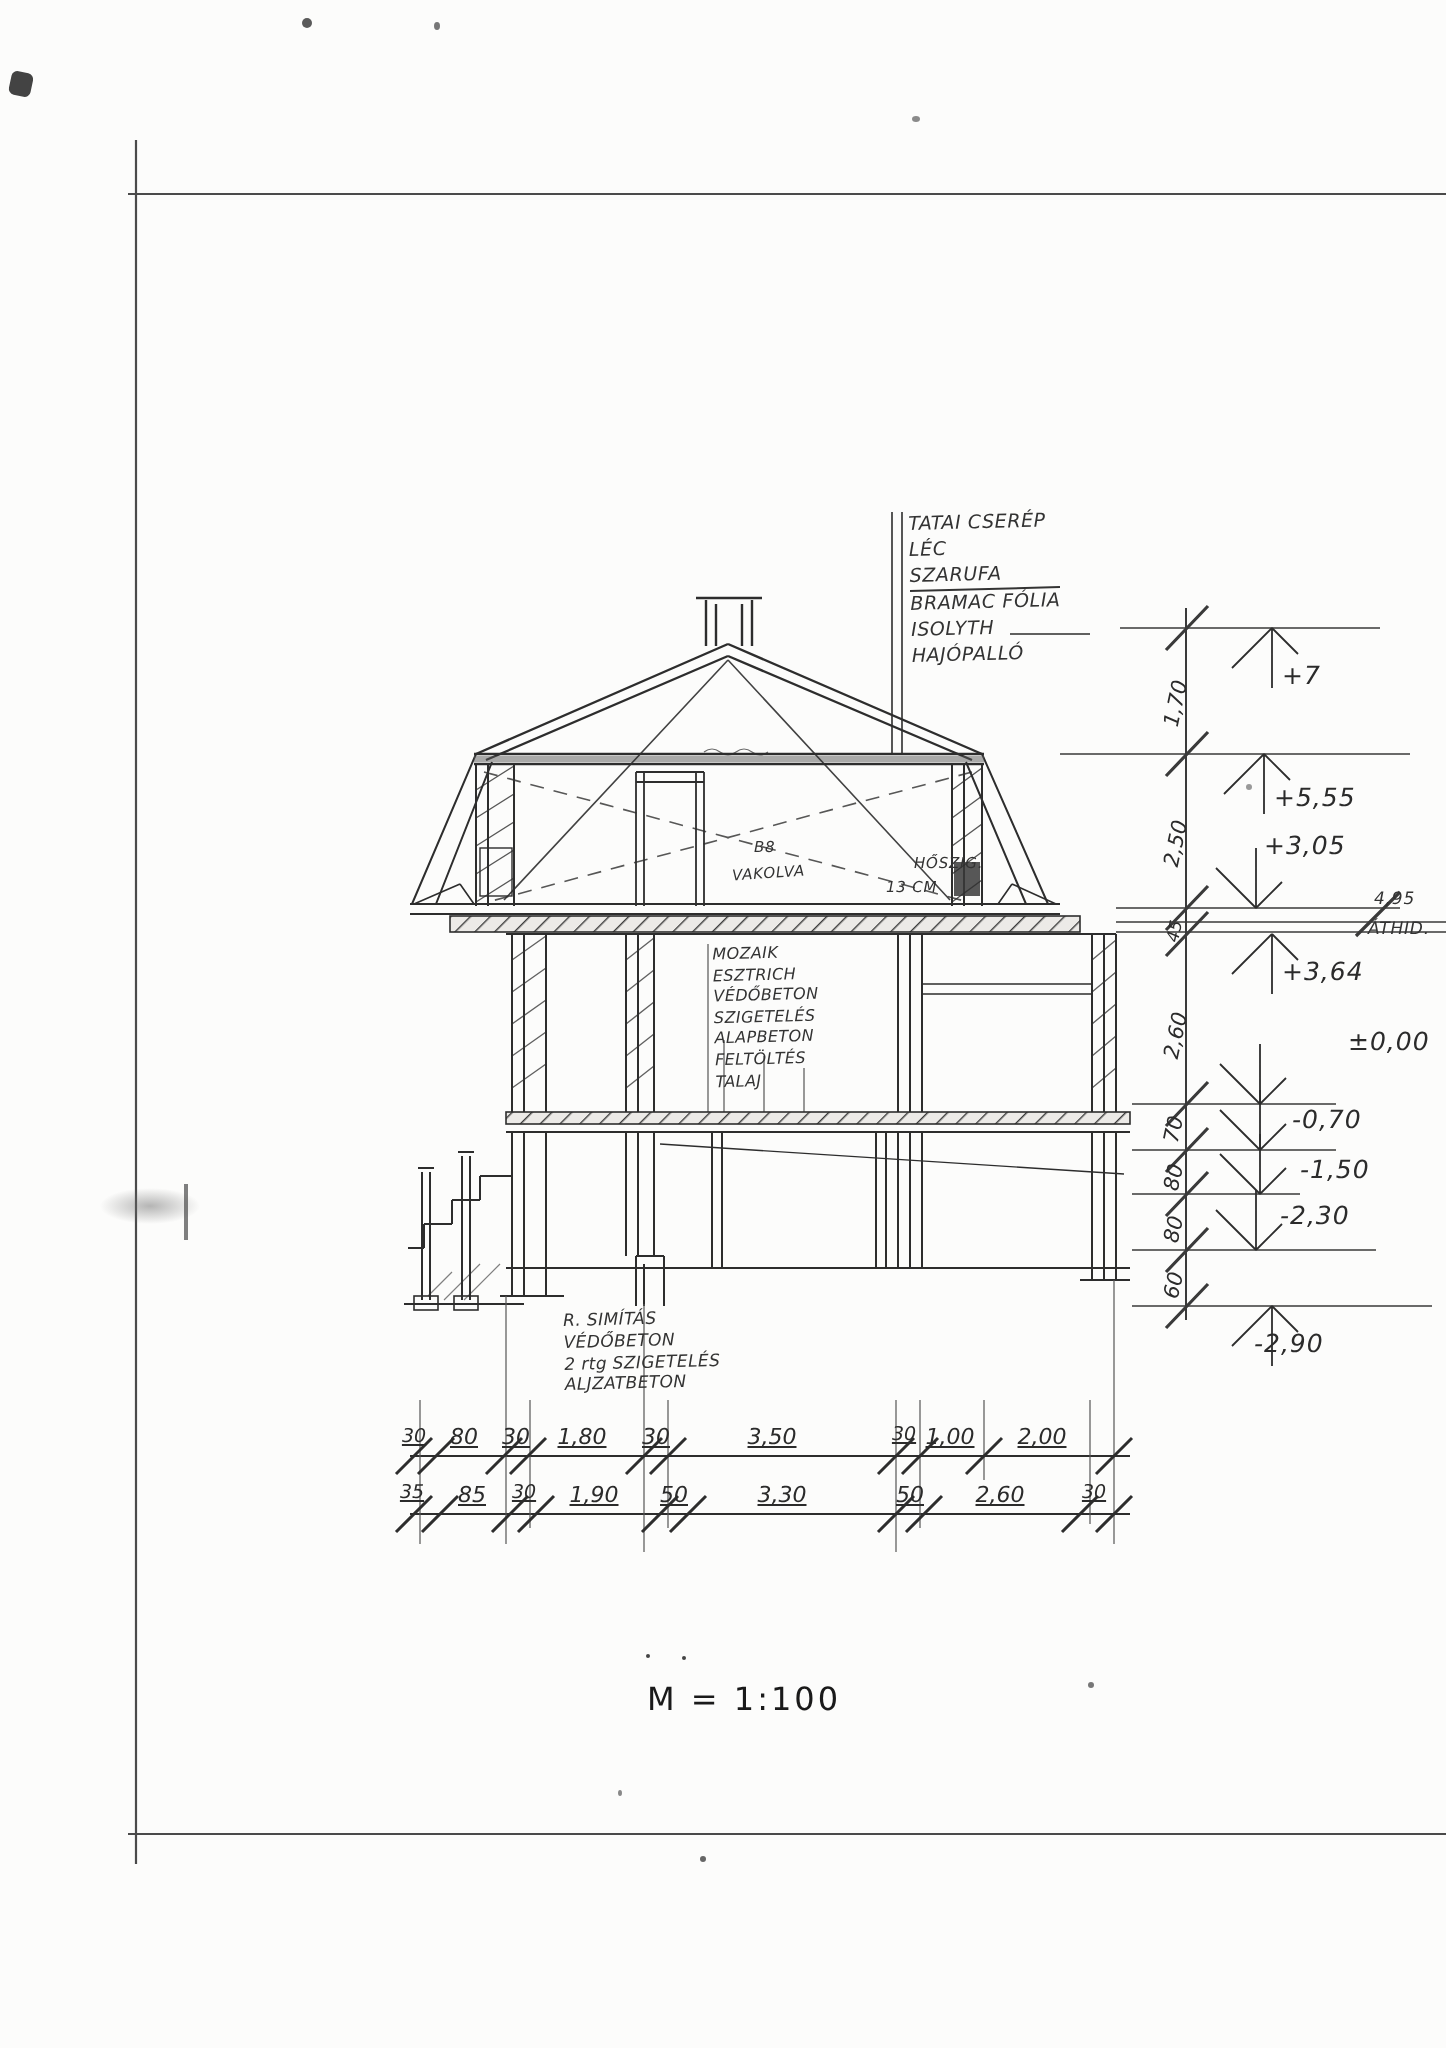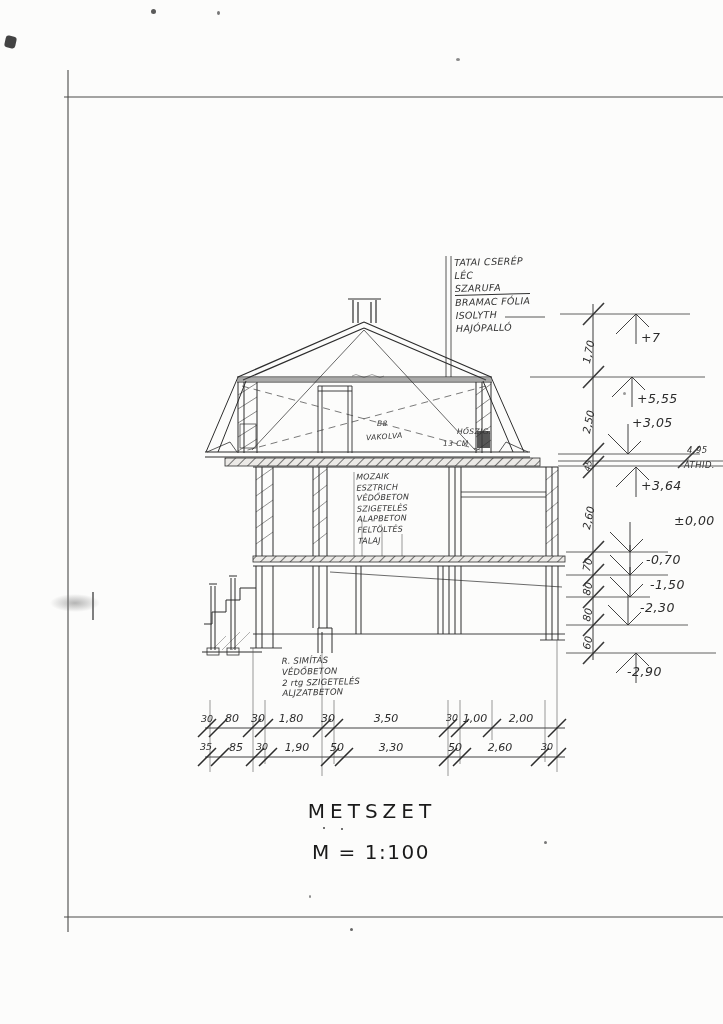--- a/index.html
+++ b/index.html
@@ -6,27 +6,27 @@
   .sheet{position:relative;width:723px;height:1024px;background:#fcfcfb;overflow:hidden;
          font-family:"DejaVu Sans",sans-serif;color:#2e2e2e;}
   svg{position:absolute;left:0;top:0;}
   .hw{position:absolute;font-style:italic;font-size:9px;letter-spacing:.4px;color:#333;white-space:nowrap;line-height:1.2;}
   .hw-block{position:absolute;font-style:italic;color:#333;white-space:nowrap;transform:rotate(-1.5deg);}
   .hw-block .ln{display:block;}
   .roof-list{font-size:9.5px;line-height:13px;letter-spacing:.3px;}
   .floor-list{font-size:8px;line-height:10.6px;letter-spacing:.2px;}
   .found-list{font-size:8.5px;line-height:10.8px;letter-spacing:.2px;}
   .lvl{position:absolute;font-style:italic;font-size:12.5px;letter-spacing:.5px;color:#2b2b2b;white-space:nowrap;}
-  .dim{position:absolute;font-style:italic;font-size:11px;color:#2b2b2b;transform:translateX(-50%);white-space:nowrap;}
+  .dim{position:absolute;font-style:italic;font-size:11px;color:#2b2b2b;transform:translateX(-50%);white-space:nowrap;text-decoration:underline;}
   .vdim{position:absolute;font-style:italic;font-size:10.5px;color:#2b2b2b;transform-origin:0 0;transform:rotate(-78deg);white-space:nowrap;}
   .tiny{font-size:7.5px;}
   .title{position:absolute;left:306px;top:799px;width:132px;text-align:center;
          font-size:20px;letter-spacing:5px;color:#1a1a1a;font-family:"DejaVu Sans",sans-serif;}
-  .scale{position:absolute;left:312px;top:840px;width:120px;text-align:left;
-         font-size:20px;letter-spacing:1.5px;color:#1a1a1a;}
+  .scale{position:absolute;left:312px;top:840px;width:120px;text-align:center;
+         font-size:16px;letter-spacing:1.5px;color:#1a1a1a;}
   .speck{position:absolute;border-radius:50%;}
   .smudge{position:absolute;left:50px;top:594px;width:50px;height:18px;
           background:radial-gradient(closest-side,rgba(110,110,110,.5),rgba(110,110,110,0));}
   .smudge-stroke{position:absolute;left:92px;top:592px;width:2px;height:28px;background:#4a4a4a;opacity:.7;}
   .underln{border-bottom:1px solid #333;}
   .dot{position:absolute;width:2px;height:2px;background:#444;border-radius:50%;}
 </style>
 </head>
 <body>
 
@@ -204,21 +204,20 @@
   <span class="dim" style="left:206px;top:741px;font-size:9.5px;">35</span>
   <span class="dim" style="left:236px;top:741px;">85</span>
   <span class="dim" style="left:262px;top:741px;font-size:9.5px;">30</span>
   <span class="dim" style="left:297px;top:741px;">1,90</span>
   <span class="dim" style="left:337px;top:741px;">50</span>
   <span class="dim" style="left:391px;top:741px;">3,30</span>
   <span class="dim" style="left:455px;top:741px;">50</span>
   <span class="dim" style="left:500px;top:741px;">2,60</span>
   <span class="dim" style="left:547px;top:741px;font-size:9.5px;">30</span>
 
-  <div class="title">METSZET</div>
   <div class="scale">M = 1:100</div>
   <span class="dot" style="left:323px;top:827px;"></span>
   <span class="dot" style="left:341px;top:828px;"></span>
 
   <div class="speck" style="left:5px;top:36px;width:11px;height:12px;background:#2f2f2f;border-radius:3px;transform:rotate(12deg);opacity:.9;"></div>
   <div class="speck" style="left:151px;top:9px;width:5px;height:5px;background:#5a5a5a;"></div>
   <div class="speck" style="left:217px;top:11px;width:3px;height:4px;background:#777;"></div>
   <div class="speck" style="left:456px;top:58px;width:4px;height:3px;background:#8a8a8a;"></div>
   <div class="speck" style="left:623px;top:392px;width:3px;height:3px;background:#999;"></div>
   <div class="speck" style="left:544px;top:841px;width:3px;height:3px;background:#777;"></div>

